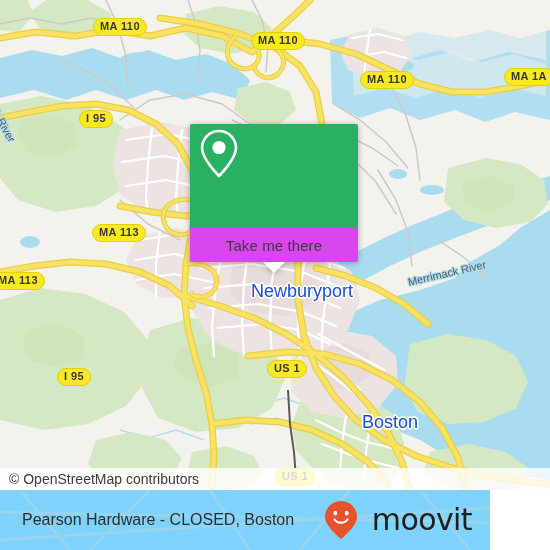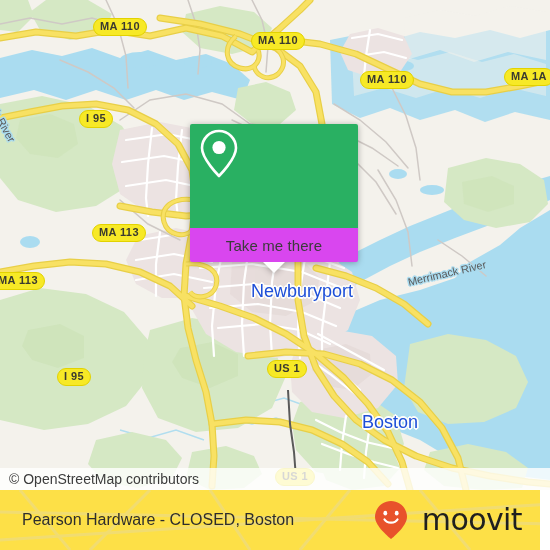--- a/index.html
+++ b/index.html
@@ -80,22 +80,22 @@
   
   .attrib{
     position:absolute;left:0;bottom:0;width:100%;height:22px;
     background:rgba(255,255,255,.80);
     display:flex;align-items:center;
   }
   .attrib span{font-size:14px;color:#3c3c3c;padding-left:9px;}
 
   
   .footer{
-    position:absolute;left:0;top:490px;width:540px;height:60px;
-    background:#fde047;overflow:hidden;
+    position:absolute;left:0;top:490px;width:490px;height:60px;
+    background:#7dd3fc;overflow:hidden;
     display:flex;align-items:center;justify-content:space-between;
   }
   .footer-watermark{position:absolute;left:0;top:0;width:550px;height:60px;opacity:.30;}
   .footer-title{
     position:relative;z-index:2;
     font-size:16px;color:#2d2d2d;padding-left:22px;white-space:nowrap;
   }
   .logo{
     position:relative;z-index:2;display:flex;align-items:center;padding-right:18px;gap:14px;
   }

